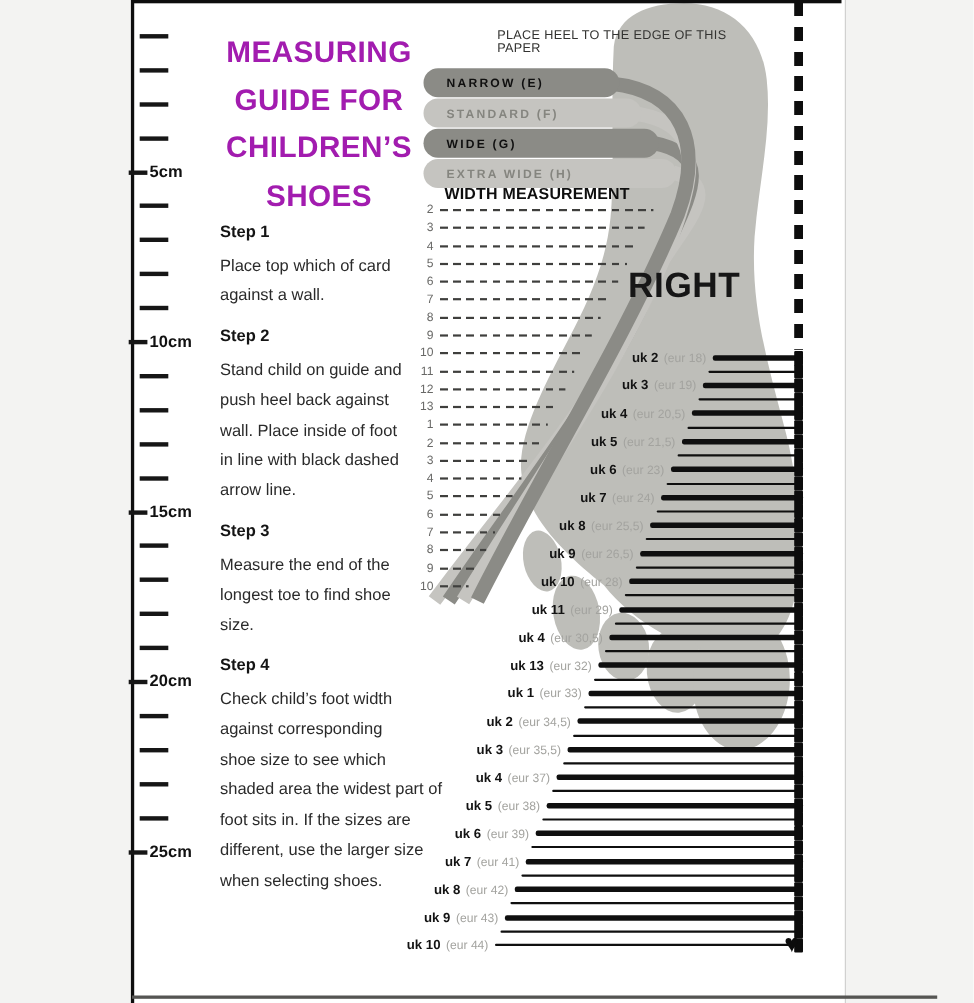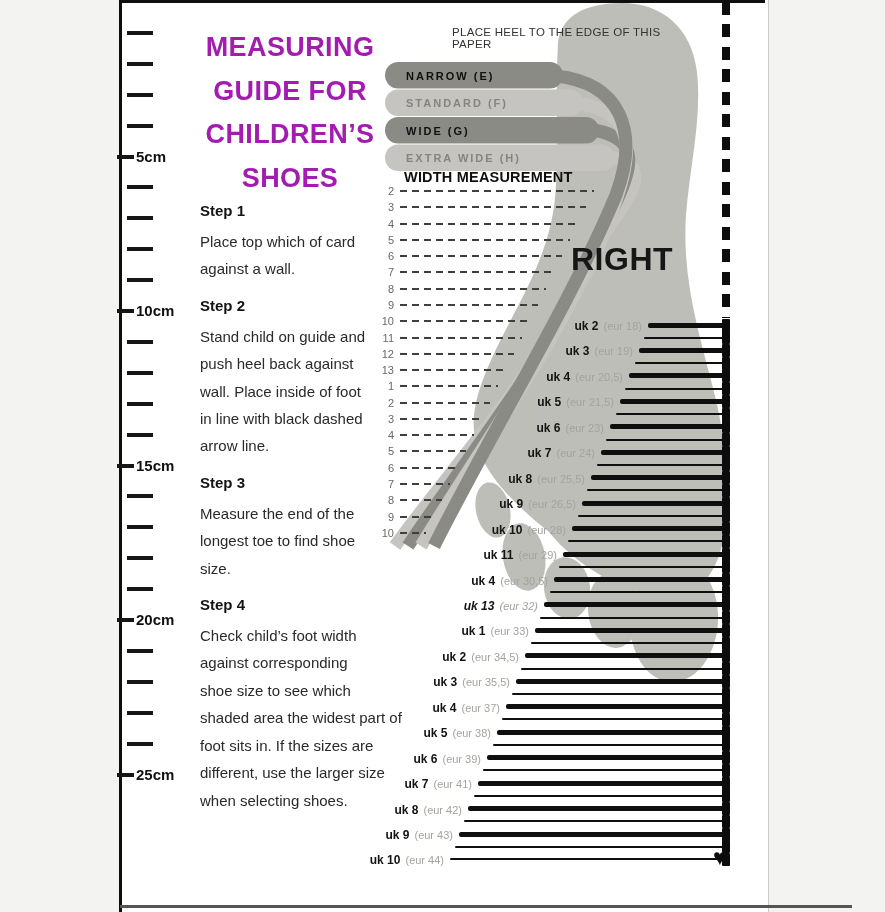--- a/index.html
+++ b/index.html
@@ -246,21 +246,21 @@
       <div class="size-label" style="right: 328px; top: 546.05px;"><span class="uk">uk 11</span><span class="eur">(eur 29)</span></div>
       <div class="size-line" style="left: 563px; top: 551.55px; width: 167px; height: 5px;"></div>
       <div class="nub" style="left: 722px; top: 547.55px; height: 13px;"></div>
       <div class="size-line" style="left: 559px; top: 565.75px; width: 171px; height: 2px;"></div>
       <div class="nub" style="left: 722px; top: 560.25px; height: 13px;"></div>
       <div class="size-label" style="right: 337px; top: 571.5px;"><span class="uk">uk 4</span><span class="eur">(eur 30,5)</span></div>
       <div class="size-line" style="left: 554px; top: 577px; width: 176px; height: 5px;"></div>
       <div class="nub" style="left: 722px; top: 573px; height: 13px;"></div>
       <div class="size-line" style="left: 550px; top: 591.2px; width: 180px; height: 2px;"></div>
       <div class="nub" style="left: 722px; top: 585.7px; height: 13px;"></div>
-      <div class="size-label" style="right: 347px; top: 596.95px; font-style: italic;"><span class="uk">uk 13</span><span class="eur">(eur 32)</span></div>
+      <div class="size-label" style="right: 347px; top: 596.95px;"><span class="uk">uk 13</span><span class="eur">(eur 32)</span></div>
       <div class="size-line" style="left: 544px; top: 602.45px; width: 186px; height: 5px;"></div>
       <div class="nub" style="left: 722px; top: 598.45px; height: 13px;"></div>
       <div class="size-line" style="left: 540px; top: 616.65px; width: 190px; height: 2px;"></div>
       <div class="nub" style="left: 722px; top: 611.15px; height: 13px;"></div>
       <div class="size-label" style="right: 356px; top: 622.4px;"><span class="uk">uk 1</span><span class="eur">(eur 33)</span></div>
       <div class="size-line" style="left: 535px; top: 627.9px; width: 195px; height: 5px;"></div>
       <div class="nub" style="left: 722px; top: 623.9px; height: 13px;"></div>
       <div class="size-line" style="left: 531px; top: 642.1px; width: 199px; height: 2px;"></div>
       <div class="nub" style="left: 722px; top: 636.6px; height: 13px;"></div>
       <div class="size-label" style="right: 366px; top: 647.85px;"><span class="uk">uk 2</span><span class="eur">(eur 34,5)</span></div>

